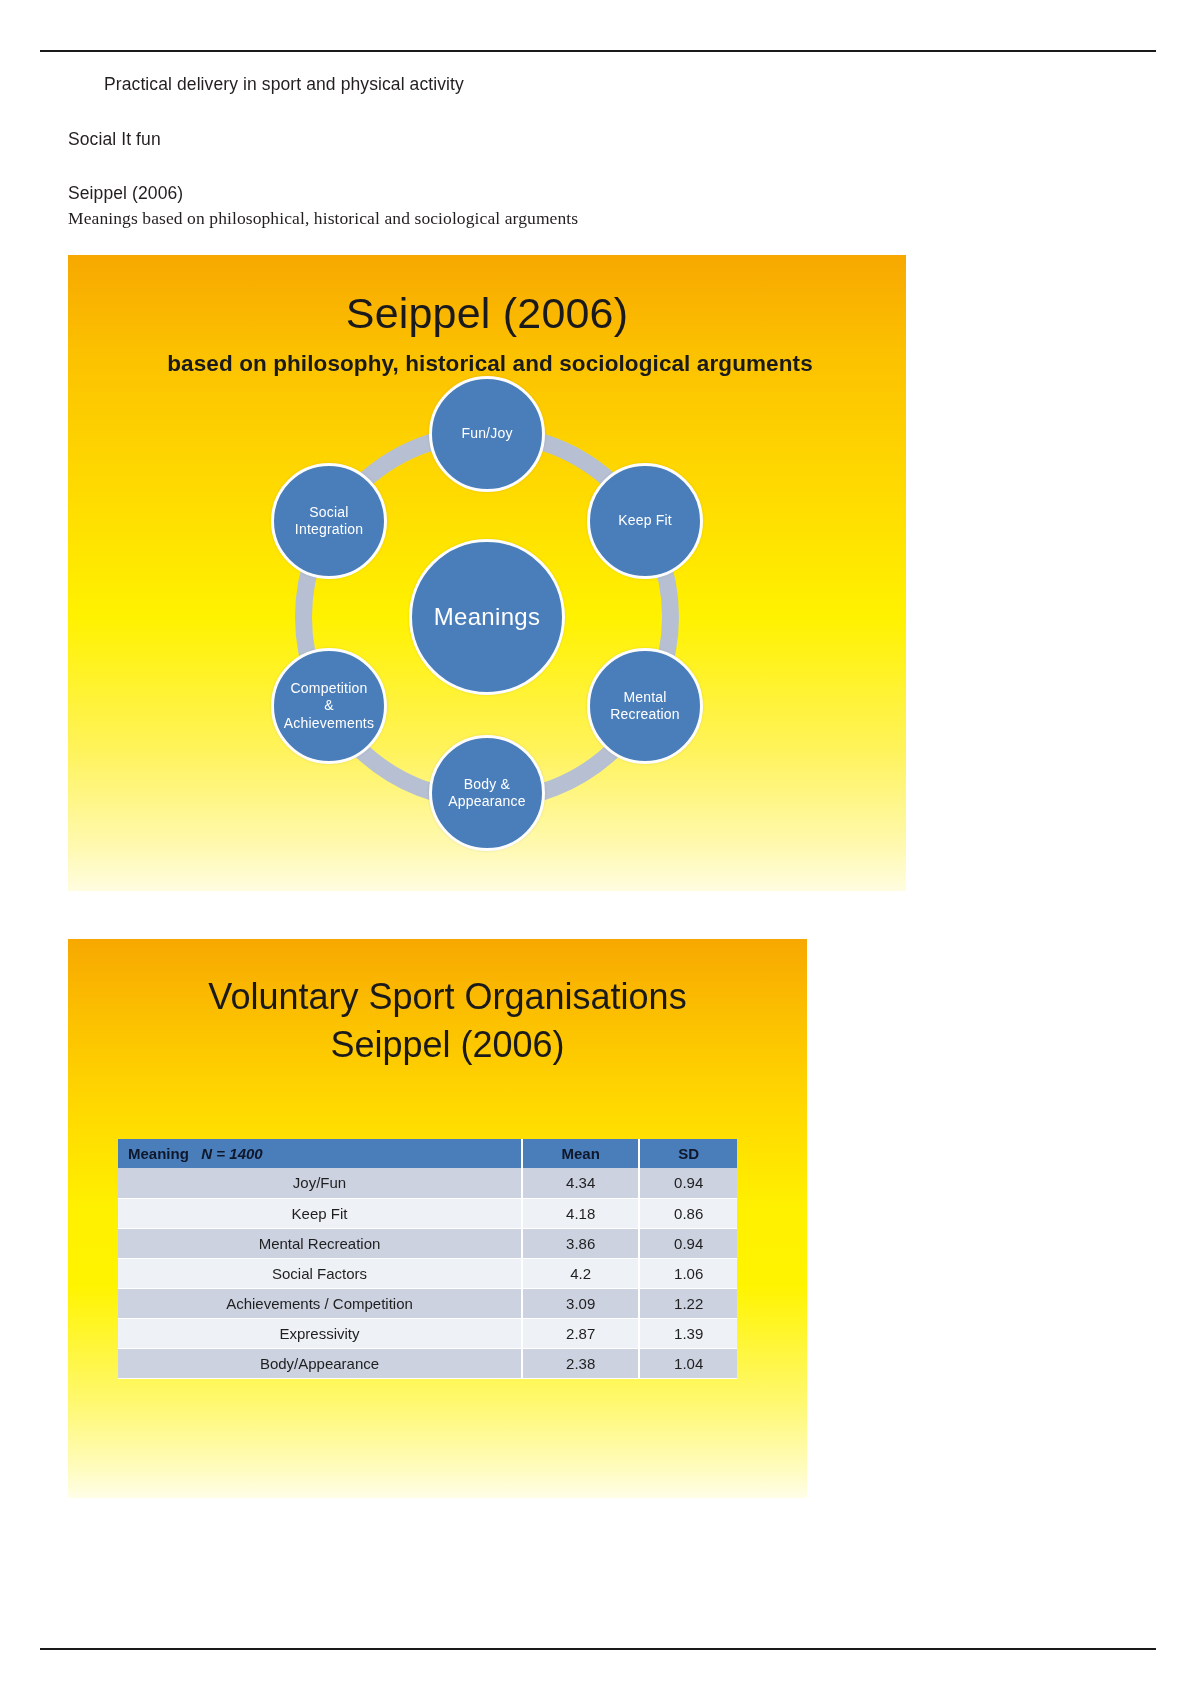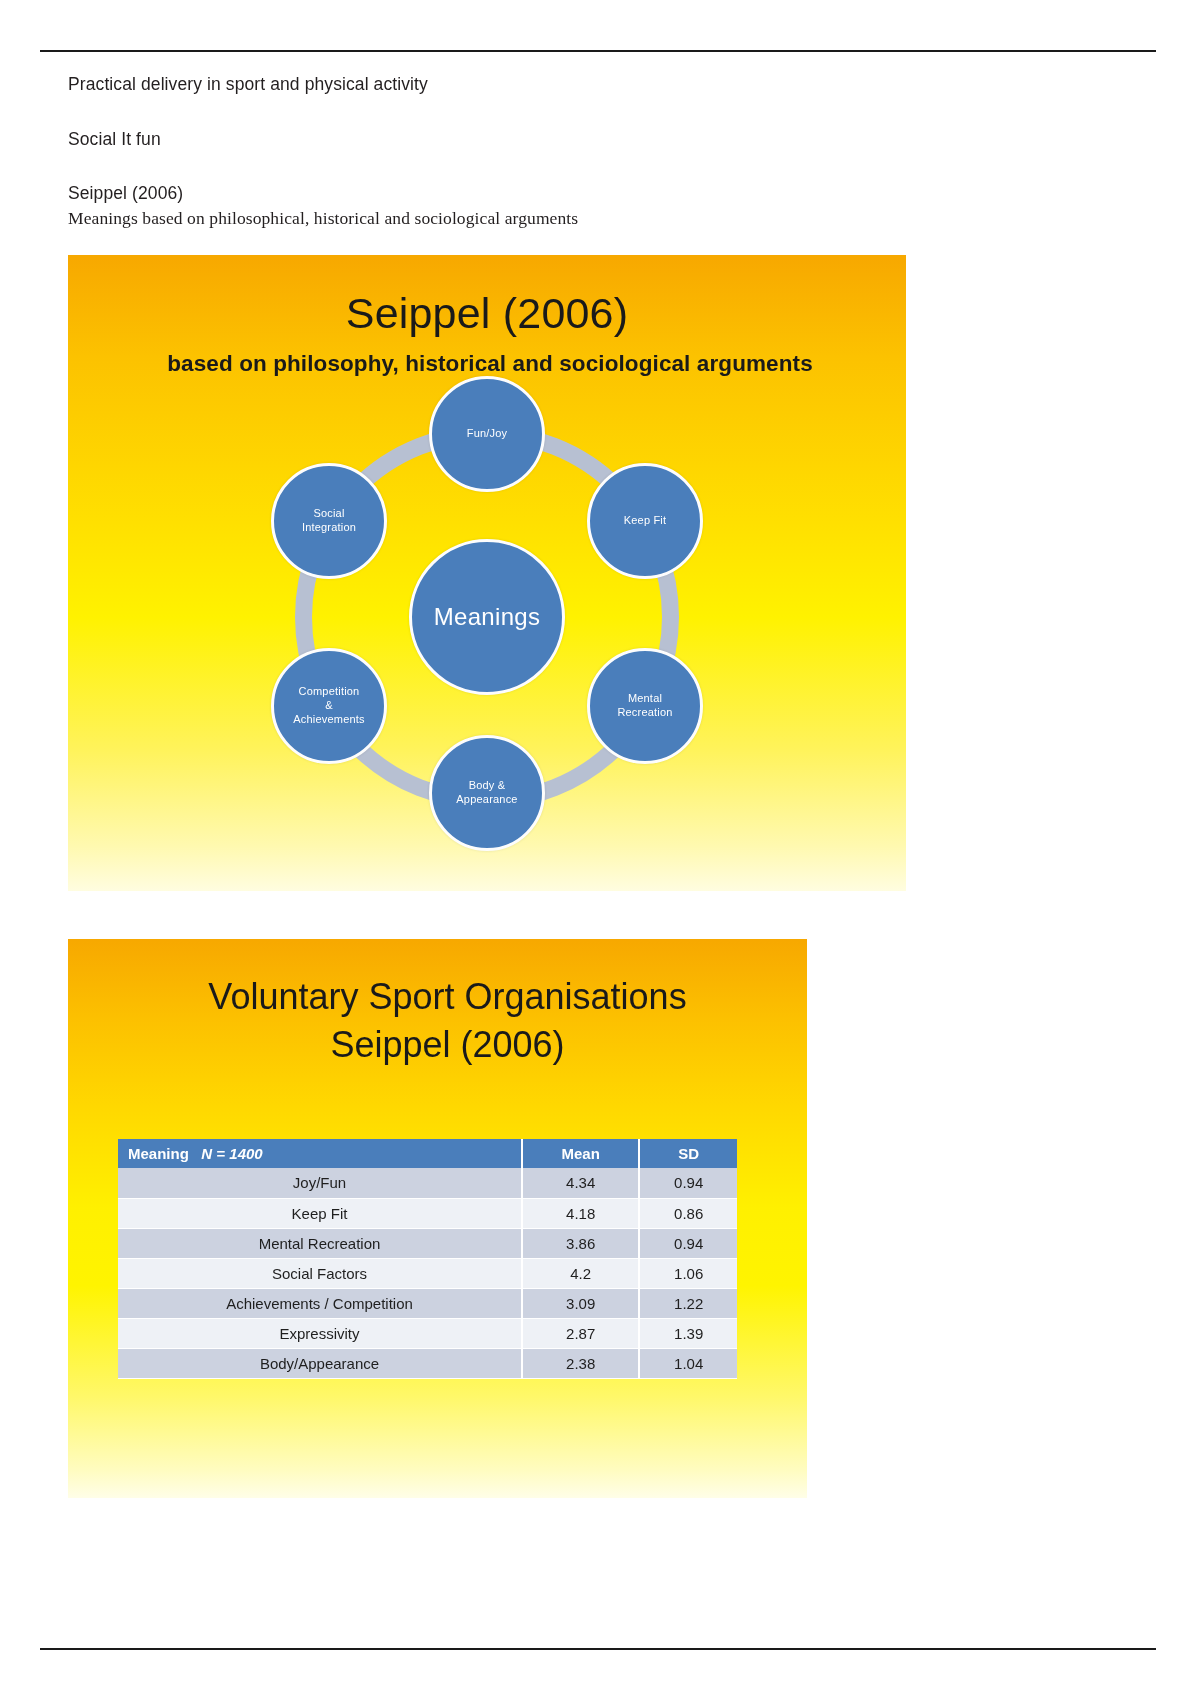--- a/index.html
+++ b/index.html
@@ -36,21 +36,21 @@
 
   .doc-text {
     position: absolute;
     left: 68px;
     color: #231f20;
     font-size: 17.5px;
     line-height: 1.55;
     letter-spacing: 0.1px;
     white-space: pre;
   }
-  .line1 { top: 71px; }
+  .line1 { top: 71px; margin-left: 36px; }
   .line2 { top: 126px; }
   .line3 { top: 180px; }
   .line4 { top: 205px; font-family: Liberation Serif, serif; }
 
   
   .slide1 {
     position: absolute;
     left: 68px; top: 255px;
     width: 838px; height: 636px;
     background: linear-gradient(180deg,
@@ -100,21 +100,21 @@
   .bubble {
     position: absolute;
     border-radius: 50%;
     background: #4a7ebb;
     border: 3px solid #fdfdfd;
     color: #ffffff;
     display: flex;
     align-items: center;
     justify-content: center;
     text-align: center;
-    font-size: 11px;
+    font-size: 14px;
     line-height: 1.25;
     letter-spacing: 0.2px;
     box-shadow: 0 0 3px rgba(0,0,0,0.10);
   }
   .bub-center {
     left: 341px; top: 156px;
     width: 156px; height: 156px;
     font-size: 24px;
     letter-spacing: 0.3px;
   }
@@ -158,21 +158,21 @@
     width: 619px;
   }
   table.data {
     width: 619px;
     border-collapse: collapse;
     font-size: 15px;
     color: #1f1f1f;
   }
   table.data th {
     background: #4a7ebb;
-    color: #ffffff;
+    color: #0f172a;
     font-weight: bold;
     font-size: 15px;
     padding: 6px 10px;
     border-right: 2px solid #ffffff;
     height: 29px;
   }
   table.data th:last-child { border-right: none; }
   table.data th.meaning-h { text-align: left; }
   table.data th.num-h { text-align: center; }
   table.data td {

